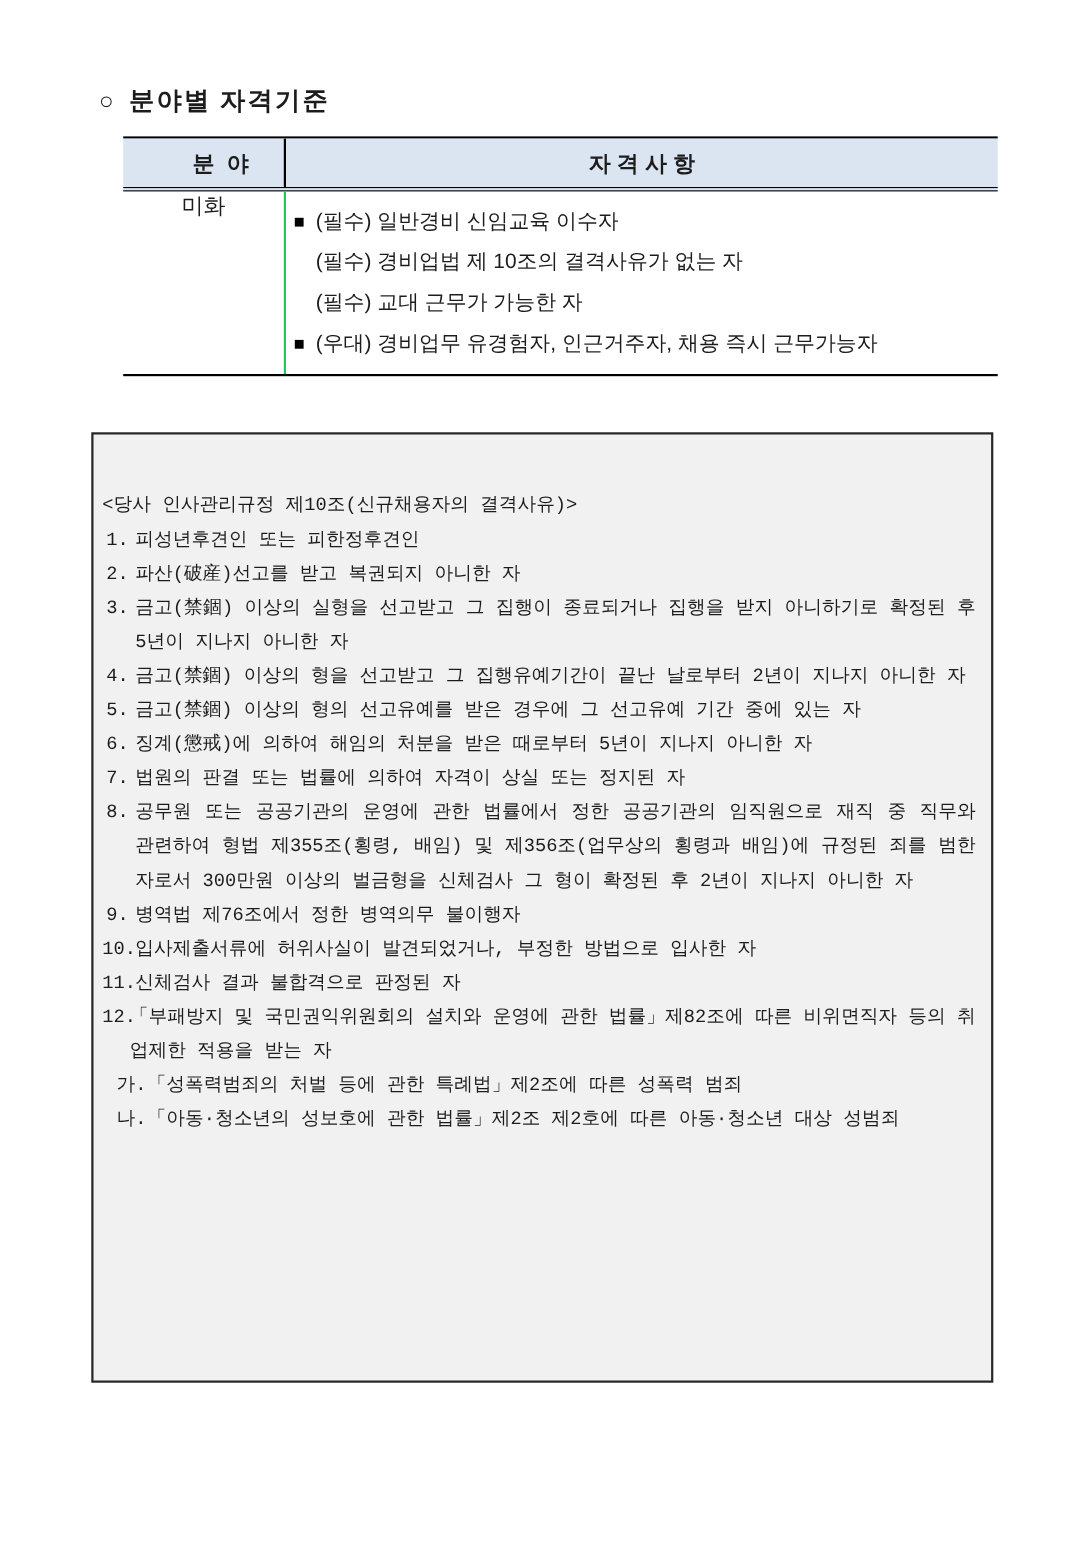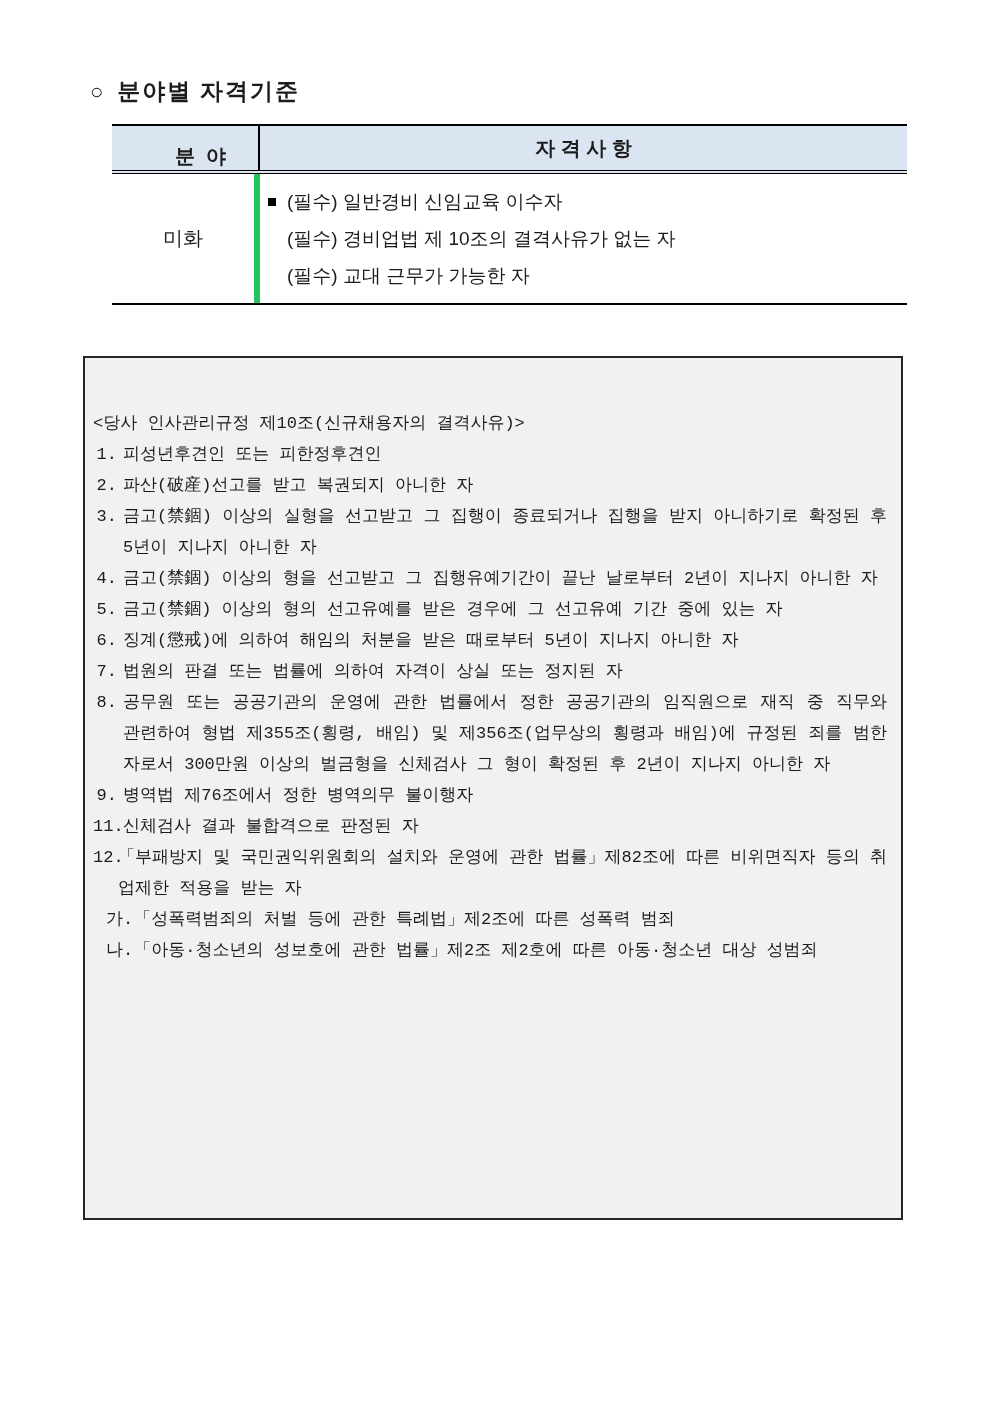--- a/index.html
+++ b/index.html
@@ -37,39 +37,39 @@
     border-bottom: 2px solid #000;
   }
   .qt-head {
     display: flex;
     background: #dbe5f1;
     border-bottom: 4px double #000;
   }
   .qt-head .col1 {
     width: 148px;
     border-right: 2px solid #000;
-    display: flex; align-items: flex-end; justify-content: center;
+    display: flex; align-items: center; justify-content: center;
     height: 44px;
     padding-left: 31px;
   }
   .qt-head .col2 {
     flex: 1;
     display: flex; align-items: center; justify-content: center;
     height: 44px;
   }
   .qt-head .hlabel {
     font-size: 20px;
     font-weight: bold;
     white-space: pre;
   }
   .qt-body { display: flex; }
   .qt-body .col1 {
     width: 148px;
-    border-right: 6px solid #22c55e;
-    display: flex; align-items: center; justify-content: center;
+    border-right: 2px solid #22c55e;
+    display: flex; align-items: flex-start; justify-content: center;
     font-size: 20px;
   }
   .qt-body .col2 {
     flex: 1;
     padding: 9px 0 9px 8px;
   }
   .qline {
     display: flex;
     align-items: baseline;
     font-size: 19px;
@@ -142,20 +142,21 @@
   </div>
   <div class="qt-body">
     <div class="col1">
       <span>미화</span>
     </div>
     <div class="col2">
 
     <div class="qline"><span class="qbullet"><span class="sq"></span></span><span>(필수) 일반경비 신임교육 이수자</span></div>
         <div class="qline"><span class="qbullet"></span><span>(필수) 경비업법 제 10조의 결격사유가 없는 자</span></div>
         <div class="qline"><span class="qbullet"></span><span>(필수) 교대 근무가 가능한 자</span></div>
+        <div class="qline"><span class="qbullet"><span class="sq"></span></span><span>(우대) 경비업무 유경험자, 인근거주자, 채용 즉시 근무가능자</span></div>
       </div>
   </div>
 </div>
 
 <div class="reg-box">
   <div class="reg-heading">&lt;당사 인사관리규정 제10조(신규채용자의 결격사유)&gt;</div>
   <div>
 
   <div class="reg-item">
         <span class="num">1.</span>
@@ -187,20 +188,24 @@
       </div>
       <div class="reg-item">
         <span class="num">8.</span>
         <span class="txt">공무원 또는 공공기관의 운영에 관한 법률에서 정한 공공기관의 임직원으로 재직 중 직무와 관련하여 형법 제355조(횡령, 배임) 및 제356조(업무상의 횡령과 배임)에 규정된 죄를 범한 자로서 300만원 이상의 벌금형을 신체검사 그 형이 확정된 후 2년이 지나지 아니한 자</span>
       </div>
       <div class="reg-item">
         <span class="num">9.</span>
         <span class="txt">병역법 제76조에서 정한 병역의무 불이행자</span>
       </div>
       <div class="reg-item">
+        <span class="num">10.</span>
+        <span class="txt">입사제출서류에 허위사실이 발견되었거나, 부정한 방법으로 입사한 자</span>
+      </div>
+      <div class="reg-item">
         <span class="num">11.</span>
         <span class="txt">신체검사 결과 불합격으로 판정된 자</span>
       </div>
       <div class="reg-item tight">
         <span class="num">12.</span>
         <span class="txt">「부패방지 및 국민권익위원회의 설치와 운영에 관한 법률」제82조에 따른 비위면직자 등의 취업제한 적용을 받는 자</span>
       </div>
       <div class="reg-item sub tight">
         <span class="num">가.</span>
         <span class="txt">「성폭력범죄의 처벌 등에 관한 특례법」제2조에 따른 성폭력 범죄</span>

